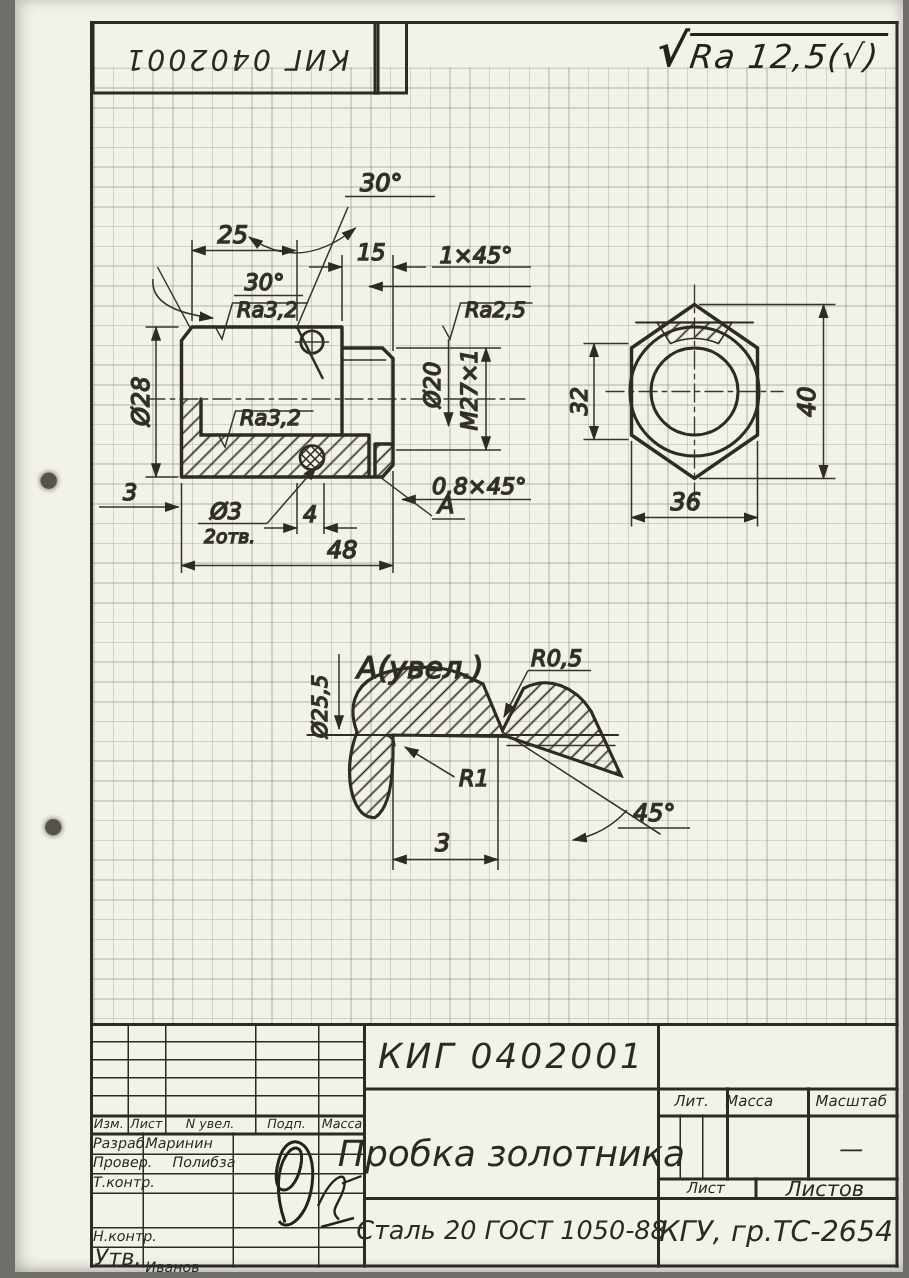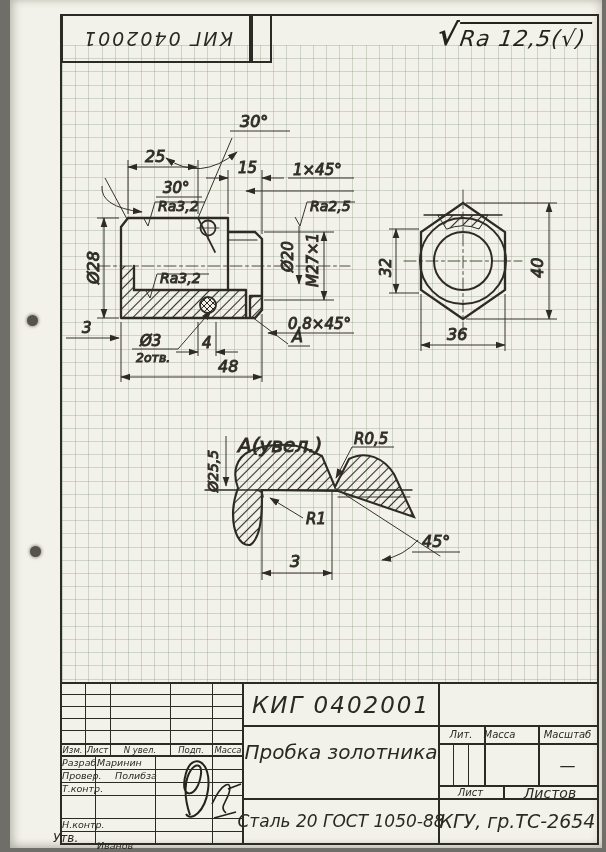--- a/index.html
+++ b/index.html
@@ -245,25 +245,25 @@
     <div class="cell" style="left:202px;top:744px;width:32px;height:12px;font-size:8.5px">Масса</div>
 
     <div class="cell lft" style="left:52px;top:756px;width:33px;height:13px;font-size:9.5px">Разраб.</div>
     <div class="cell lft" style="left:87px;top:756px;width:57px;height:13px;font-size:9.5px">Маринин</div>
     <div class="cell lft" style="left:52px;top:769px;width:33px;height:13px;font-size:9.5px">Провер.</div>
     <div class="cell lft" style="left:105px;top:769px;width:57px;height:13px;font-size:9.5px">Полибза</div>
     <div class="cell lft" style="left:52px;top:782px;width:33px;height:13px;font-size:9.5px">Т.контр.</div>
     <div class="cell lft" style="left:87px;top:782px;width:57px;height:13px;font-size:9.5px"></div>
     <div class="cell lft" style="left:52px;top:818px;width:33px;height:13px;font-size:9.5px">Н.контр.</div>
     <div class="cell lft" style="left:87px;top:818px;width:57px;height:13px;font-size:9.5px"></div>
-    <div class="cell lft" style="left:43px;top:831px;width:33px;height:13px;font-size:12px">Утв.</div>
+    <div class="cell lft" style="left:53px;top:831px;width:33px;height:13px;font-size:15px">Утв.</div>
     <div class="cell lft" style="left:87px;top:831px;width:57px;height:28px;font-size:9.5px">Иванов</div>
 
     <div class="cell" style="left:234px;top:686px;width:194px;height:38px;font-size:23px;letter-spacing:2px">КИГ 0402001</div>
-    <div class="cell" style="left:234px;top:736px;width:194px;height:32px;font-size:20px">Пробка золотника</div>
+    <div class="cell" style="left:234px;top:753px;width:194px;height:32px;font-size:24px">Пробка золотника</div>
     <div class="cell" style="left:234px;top:804px;width:194px;height:34px;font-size:17px">Сталь 20 ГОСТ 1050-88</div>
 
     <div class="cell" style="left:428px;top:727px;width:46px;height:15px;font-size:10px">Лит.</div>
     <div class="cell" style="left:474px;top:727px;width:31px;height:15px;font-size:10px">Масса</div>
     <div class="cell" style="left:528px;top:727px;width:59px;height:15px;font-size:10px">Масштаб</div>
     <div class="cell" style="left:528px;top:750px;width:59px;height:30px;font-size:16px">—</div>
     <div class="cell" style="left:428px;top:786px;width:65px;height:13px;font-size:10px">Лист</div>
     <div class="cell" style="left:493px;top:786px;width:94px;height:13px;font-size:14px">Листов</div>
     <div class="cell" style="left:428px;top:802px;width:159px;height:38px;font-size:19px">КГУ, гр.ТС-2654</div>
   </div>

